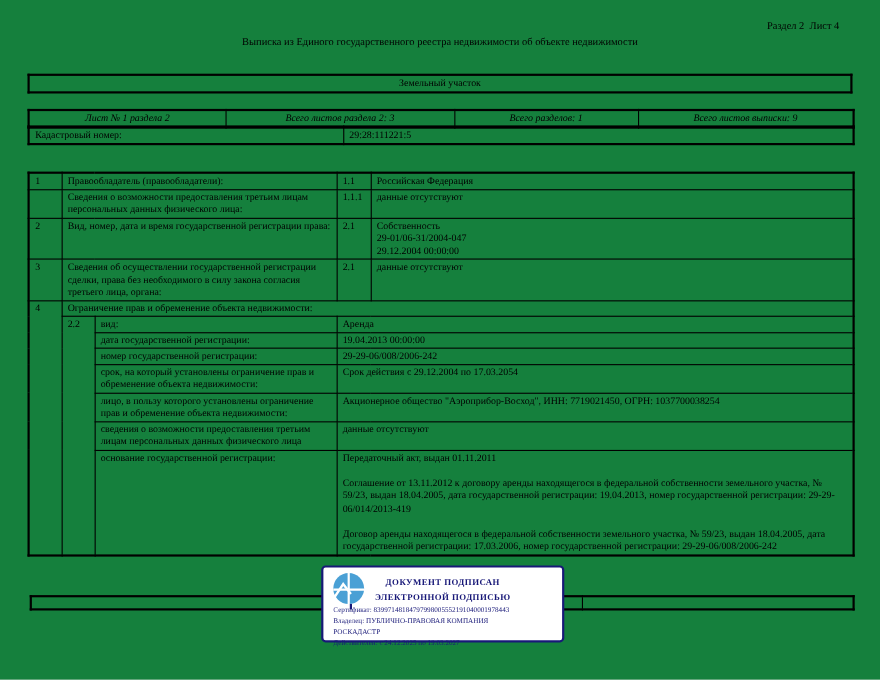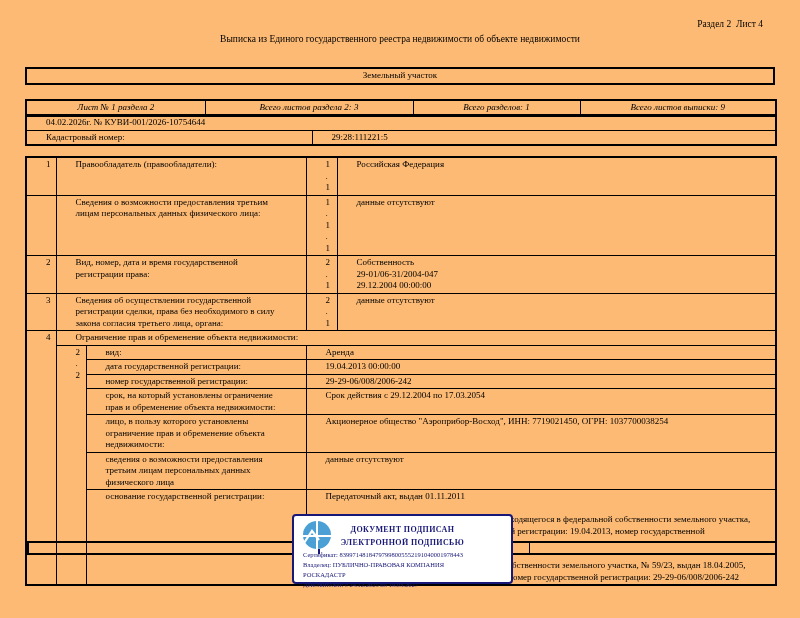--- a/index.html
+++ b/index.html
@@ -1,28 +1,28 @@
 <!DOCTYPE html>
 <html><head>
 <meta charset="utf-8">
 <style>
   * { margin:0; padding:0; box-sizing:border-box; }
   html,body { background:#e8e8e8; }
   .page {
-    position:relative; width:800px; height:618px; background:#fdba74;
+    position:relative; width:800px; height:618px; background:#15803d;
     font-family:"Liberation Serif","DejaVu Serif",serif; color:#000;
     overflow:hidden;
   }
   .corner { position:absolute; top:19px; right:37px; font-size:9.5px; white-space:pre; }
   .title { position:absolute; top:34px; left:0; width:100%; text-align:center; font-size:9.5px; }
   .subtitle { position:absolute; top:51px; left:0; width:100%; text-align:center; font-size:9.5px; }
 
   table { border-collapse:collapse; table-layout:fixed; position:absolute; left:25px; }
   table.tbl { border:2px solid #000; }
-  td { border:1px solid #000; font-size:9px; line-height:11.5px; vertical-align:top; padding:1px 19px; word-wrap:break-word; }
+  td { border:1px solid #000; font-size:9px; line-height:11.5px; vertical-align:top; padding:1px 5px; word-wrap:break-word; }
   td.c { text-align:center; }
   .pre { white-space:pre-line; }
 
   .object-tbl { top:67px; width:750px; }
   .object-tbl td { height:14px; }
   .sheet-tbl { top:99px; width:750px; }
   .sheet-tbl td { height:14px;font-style:italic; }
   .doc-tbl { top:114px; width:750px; }
   .doc-tbl td { height:13px; }
   .main-tbl { top:156px; width:750px; }
@@ -73,23 +73,20 @@
     </tr>
   </tbody>
     </table>
 
   <table class="tbl doc-tbl">
     <colgroup>
         <col style="width:286px">
         <col style="width:464px">
       </colgroup>
     <tbody>
-        <tr>
-          <td colspan="2">04.02.2026г. № КУВИ-001/2026-10754644</td>
-        </tr>
     <tr>
       <td>Кадастровый номер:</td>
       <td>29:28:111221:5</td>
     </tr>
   </tbody>
     </table>
 
   <table class="tbl main-tbl">
     <colgroup>
         <col style="width:30px">

